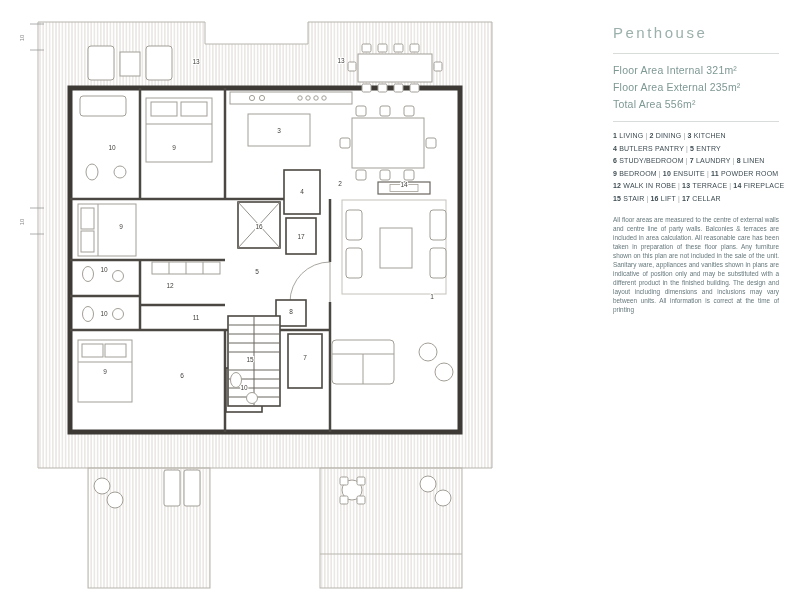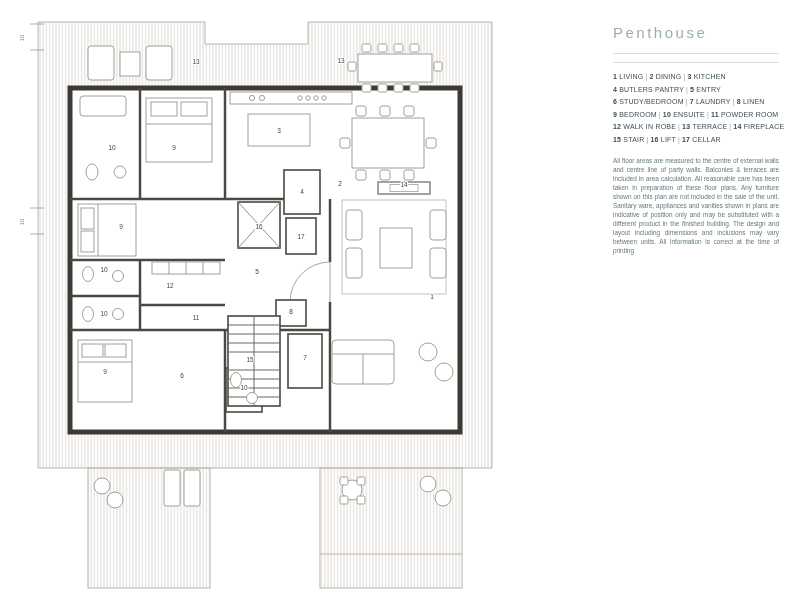--- a/index.html
+++ b/index.html
@@ -225,20 +225,25 @@
         <text x="105" y="374" class="room-label">9</text>
         <text x="244" y="390" class="room-label">10</text>
         <text x="24" y="38" transform="rotate(-90 24 38)" class="dim-label">10</text>
         <text x="24" y="222" transform="rotate(-90 24 222)" class="dim-label">10</text>
       </g>
   </svg>
 
   <div class="panel">
     <h1 class="panel-title">Penthouse</h1>
     <hr class="rule">
+    <div class="areas">
+      <div class="area-line">Floor Area Internal 321m²</div>
+      <div class="area-line">Floor Area External 235m²</div>
+      <div class="area-line">Total Area 556m²</div>
+    </div>
     <hr class="rule">
     <div class="legend">
         <div class="legend-line"><b>1</b>&nbsp;LIVING<span class="sep">|</span><b>2</b>&nbsp;DINING<span class="sep">|</span><b>3</b>&nbsp;KITCHEN</div>
         <div class="legend-line"><b>4</b>&nbsp;BUTLERS PANTRY<span class="sep">|</span><b>5</b>&nbsp;ENTRY</div>
         <div class="legend-line"><b>6</b>&nbsp;STUDY/BEDROOM<span class="sep">|</span><b>7</b>&nbsp;LAUNDRY<span class="sep">|</span><b>8</b>&nbsp;LINEN</div>
         <div class="legend-line"><b>9</b>&nbsp;BEDROOM<span class="sep">|</span><b>10</b>&nbsp;ENSUITE<span class="sep">|</span><b>11</b>&nbsp;POWDER ROOM</div>
         <div class="legend-line"><b>12</b>&nbsp;WALK IN ROBE<span class="sep">|</span><b>13</b>&nbsp;TERRACE<span class="sep">|</span><b>14</b>&nbsp;FIREPLACE</div>
         <div class="legend-line"><b>15</b>&nbsp;STAIR<span class="sep">|</span><b>16</b>&nbsp;LIFT<span class="sep">|</span><b>17</b>&nbsp;CELLAR</div>
       </div>
     <div class="disclaimer">All floor areas are measured to the centre of external walls and centre line of party walls. Balconies &amp; terraces are included in area calculation. All reasonable care has been taken in preparation of these floor plans. Any furniture shown on this plan are not included in the sale of the unit. Sanitary ware, appliances and vanities shown in plans are indicative of position only and may be substituted with a different product in the finished building. The design and layout including dimensions and inclusions may vary between units. All information is correct at the time of printing</div>

